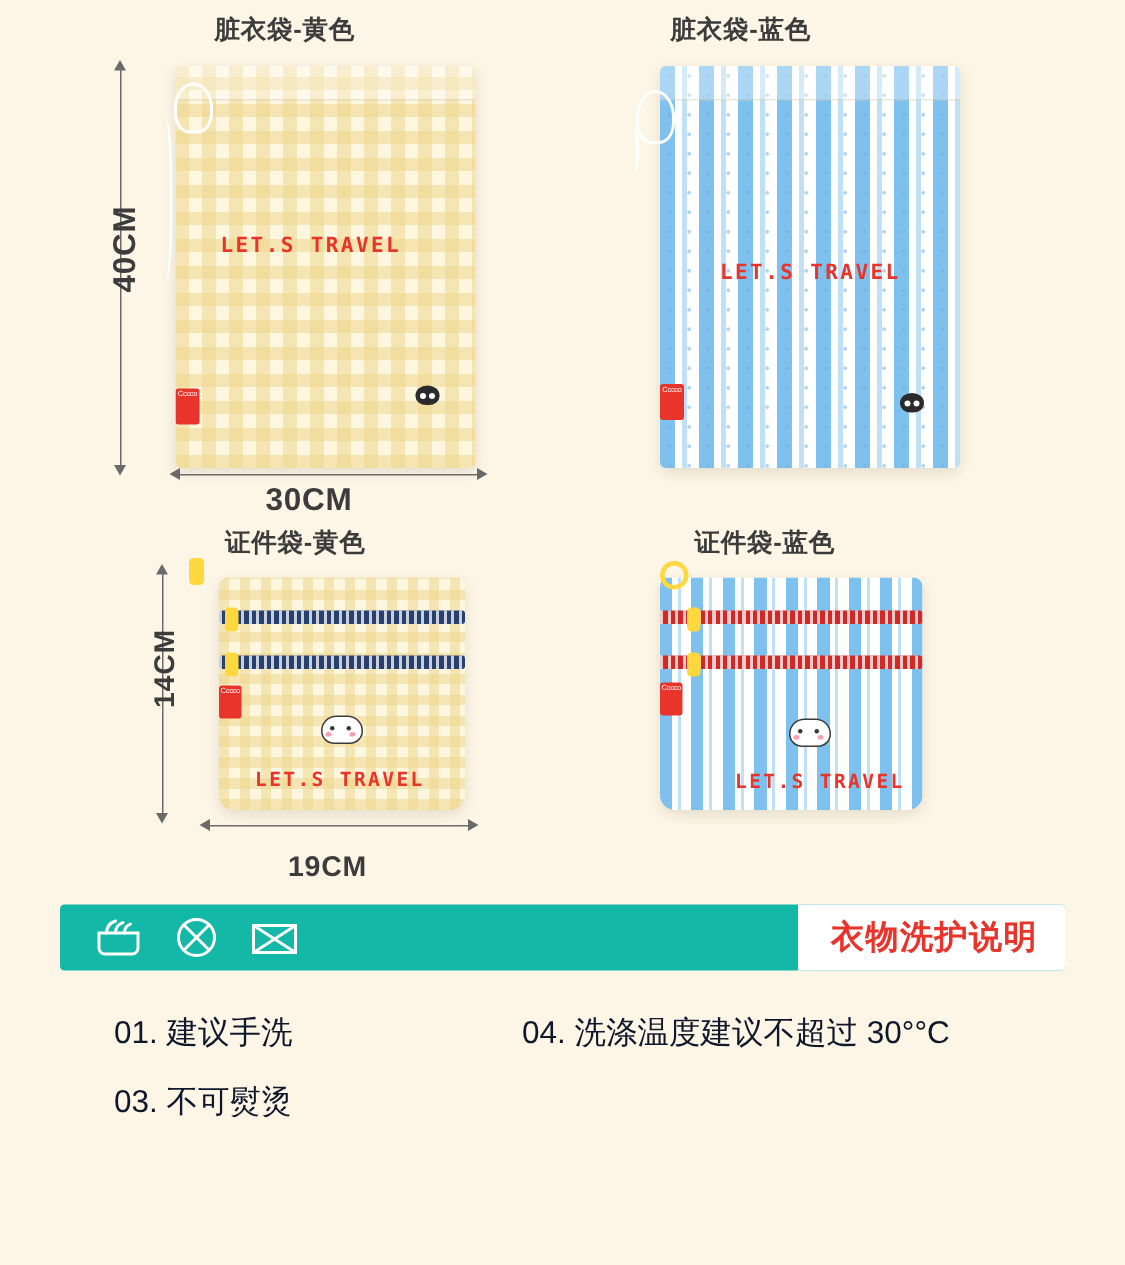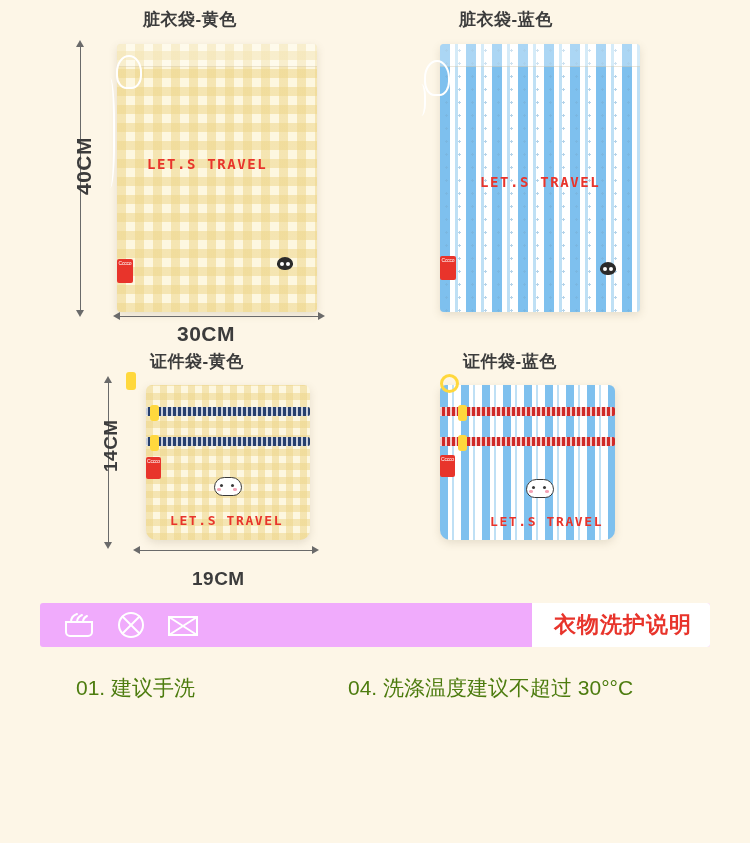--- a/index.html
+++ b/index.html
@@ -208,21 +208,21 @@
   }
   .dim-label.small { font-size: 19px; }
 
   
   .care-banner {
     position: absolute;
     left: 40px;
     top: 603px;
     width: 670px;
     height: 44px;
-    background: #f0abfc;
+    background: #14b8a6;
     border-radius: 3px;
     display: flex;
     align-items: center;
   }
   .care-icons {
     display: flex;
     align-items: center;
     gap: 20px;
     padding-left: 22px;
   }
@@ -248,21 +248,21 @@
     left: 40px;
     top: 665px;
     width: 670px;
     display: grid;
     grid-template-columns: 300px 370px;
     grid-auto-rows: 46px;
     align-items: center;
   }
   .care-item {
     font-size: 21px;
-    color: #4d7c0f;
+    color: #0f172a;
     white-space: nowrap;
   }
   .care-col-left  { padding-left: 36px; }
   .care-col-right { padding-left: 8px; }
 
   
   .zip {
     position: absolute;
     border-radius: 2px;
   }
@@ -304,21 +304,21 @@
   <div class="dim-line-v" style="left:80px; top:46px; height:264px;"></div>
   <div class="arrow up" style="left:76px; top:40px;"></div>
   <div class="arrow down" style="left:76px; top:310px;"></div>
   <div class="dim-label vert" style="left:72px; top:195px;">40CM</div>
 
   <div class="dim-line-h" style="left:120px; top:316px; width:198px;"></div>
   <div class="arrow left" style="left:113px; top:312px;"></div>
   <div class="arrow right" style="left:318px; top:312px;"></div>
   <div class="dim-label" style="left:177px; top:322px;">30CM</div>
 
-  <div class="prod-title" style="left:459px; top:8px;">脏衣袋-蓝色</div>
+  <div class="prod-title" style="left:447px; top:8px;">脏衣袋-蓝色</div>
 
   <div class="bag stripes bag-shadow" style="left:440px; top:44px; width:200px; height:268px;">
     <div class="stripes-dots"></div>
     <div class="topband"></div>
     <div class="logo-text" style="left:40px; top:130px; font-size:14px;">LET.S TRAVEL</div>
     <div class="face" style="left:160px; top:218px;"></div>
     <div class="tag" style="left:0px; top:212px; width:16px; height:22px;">Cccco</div>
   </div>
   <div class="cord" style="left:424px; top:60px; width:22px; height:32px; border-radius:50% 50% 40% 40%;"></div>
   <div class="cord" style="left:414px; top:84px; width:10px; height:32px; border-left:none; border-top:none; border-right:2px solid #ffffff; border-bottom:none; border-radius:0 40% 40% 0;"></div>
@@ -400,15 +400,16 @@
         <line x1="31" y1="6" x2="3" y2="24" stroke="#ffffff" stroke-width="2"></line>
       </svg>
 
     </div>
     <div class="care-title">衣物洗护说明</div>
   </div>
 
   <div class="care-list">
     <div class="care-item care-col-left">01. 建议手洗</div>
     <div class="care-item care-col-right">04. 洗涤温度建议不超过 30°°C</div>
+    <div class="care-item care-col-left">03. 不可熨烫</div>
   </div>
 
 </div>
 
 </body></html>

